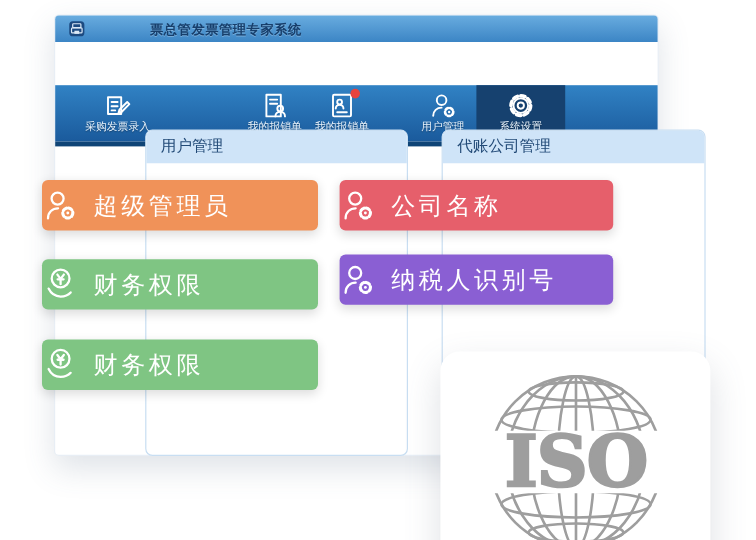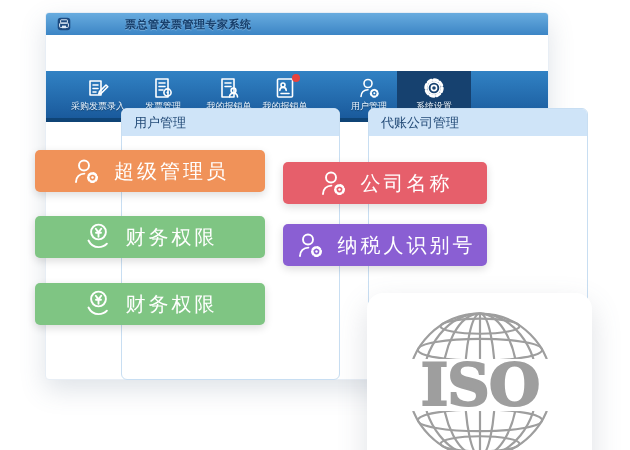--- a/index.html
+++ b/index.html
@@ -33,24 +33,24 @@
 
   
   .panel{position:absolute;background:#fff;border:1px solid var(--panel_border);border-radius:6px;}
   .panel-left{left:75px;top:95px;width:217px;height:270px;}
   .panel-right{left:322px;top:95px;width:218px;height:270px;}
   .panel-header{height:27px;line-height:27px;background:var(--panel_header_bg);
                 border-radius:5px 5px 0 0;padding-left:12px;font-size:13px;color:var(--panel_title);}
 
   
   .big-btn{position:absolute;height:42px;border-radius:5px;display:flex;align-items:center;
-           justify-content:center;gap:13px;color:#fff;font-size:20px;letter-spacing:3px;
+           gap:13px;color:#fff;font-size:20px;letter-spacing:3px;
            box-shadow:0 3px 9px rgba(0,0,0,.14);cursor:pointer;z-index:5;}
   .col-left{left:35px;width:230px;}
-  .col-right{left:283px;width:204px;margin-top:12px;}
+  .col-right{left:283px;width:228px;}
   .y1{top:150px;} .y2{top:216px;} .y3{top:283px;} .ry2{top:212px;}
   .btn-orange{background:var(--orange);} .btn-green{background:var(--green);}
   .btn-red{background:var(--red);} .btn-purple{background:var(--purple);}
   .big-btn .b-icon{width:30px;height:30px;display:inline-flex;}
   .bicon{stroke:#fff;fill:none;stroke-width:1.9;stroke-linecap:round;stroke-linejoin:round;}
 
   
   .iso-card{position:absolute;left:367px;top:253px;width:225px;height:184px;background:#fff;
             border-radius:16px;box-shadow:0 12px 30px rgba(90,100,120,.20);z-index:10;
             display:flex;align-items:center;justify-content:center;margin-top:40px;}
@@ -84,31 +84,20 @@
         <span class="tb-icon">
           <svg viewBox="0 0 24 24" width="24" height="24" class="wicon">
             <path d="M4 5 h11 v14 h-11 z"></path>
               <path d="M7 9 h5 M7 12.5 h5 M7 16 h3"></path>
             <path d="M13.5 15.5 l6.5 -6.5 l1.8 1.8 l-6.5 6.5 l-2.5 0.7 z"></path>
           </svg>
         </span>
         <span class="tb-label">采购发票录入</span>
       </div>
 
-      <div class="tb-item tb-i2">
-        <span class="tb-icon">
-          <svg viewBox="0 0 24 24" width="24" height="24" class="wicon">
-            <path d="M5 3 h12 v18 h-12 z"></path>
-              <path d="M8 7 h6 M8 10.5 h6 M8 14 h4"></path>
-            <circle cx="16.5" cy="16.5" r="3.6"></circle>
-              <circle cx="16.5" cy="16.5" r="1.1" fill="#fff" stroke="none"></circle>
-          </svg>
-        </span>
-        <span class="tb-label">发票管理</span>
-      </div>
 
       <div class="tb-item tb-i3">
         <span class="tb-icon">
           <svg viewBox="0 0 24 24" width="24" height="24" class="wicon">
             <path d="M5 3 h12 v18 h-12 z"></path>
               <path d="M8 7 h6 M8 10.5 h6"></path>
             <circle cx="16.5" cy="14.5" r="2.4"></circle>
               <path d="M12.5 21 c0 -2.3 1.8 -3.9 4 -3.9 c2.2 0 4 1.6 4 3.9"></path>
           </svg>
         </span>

